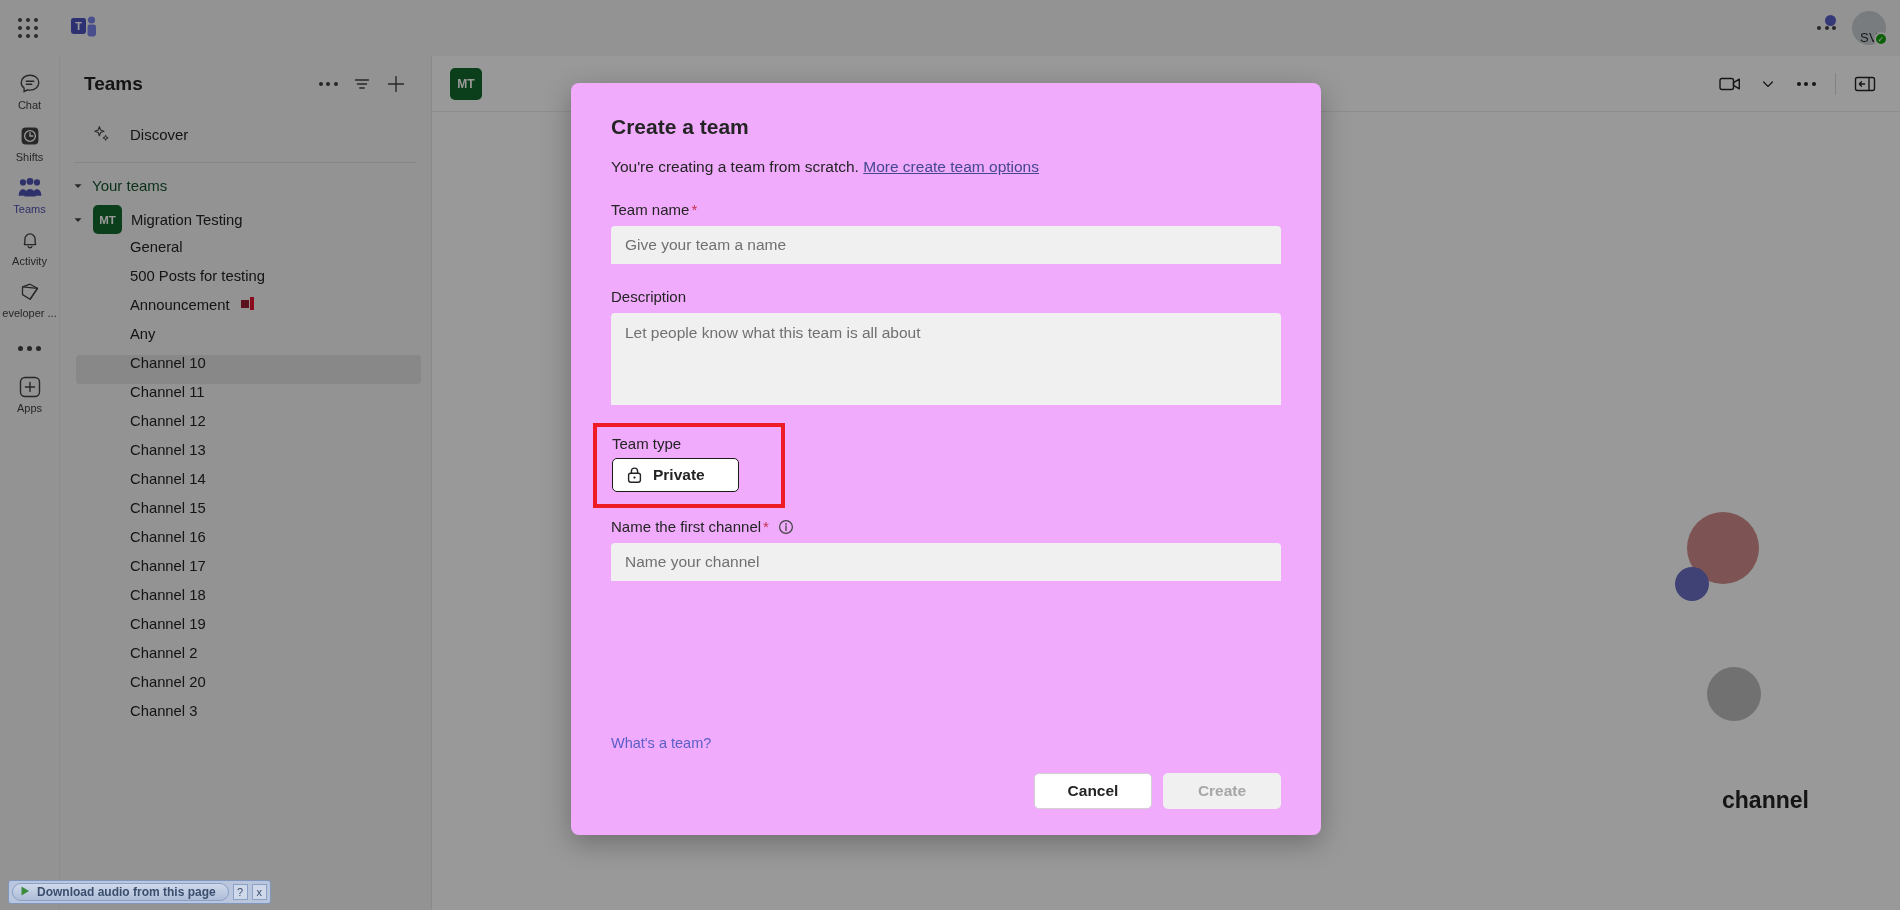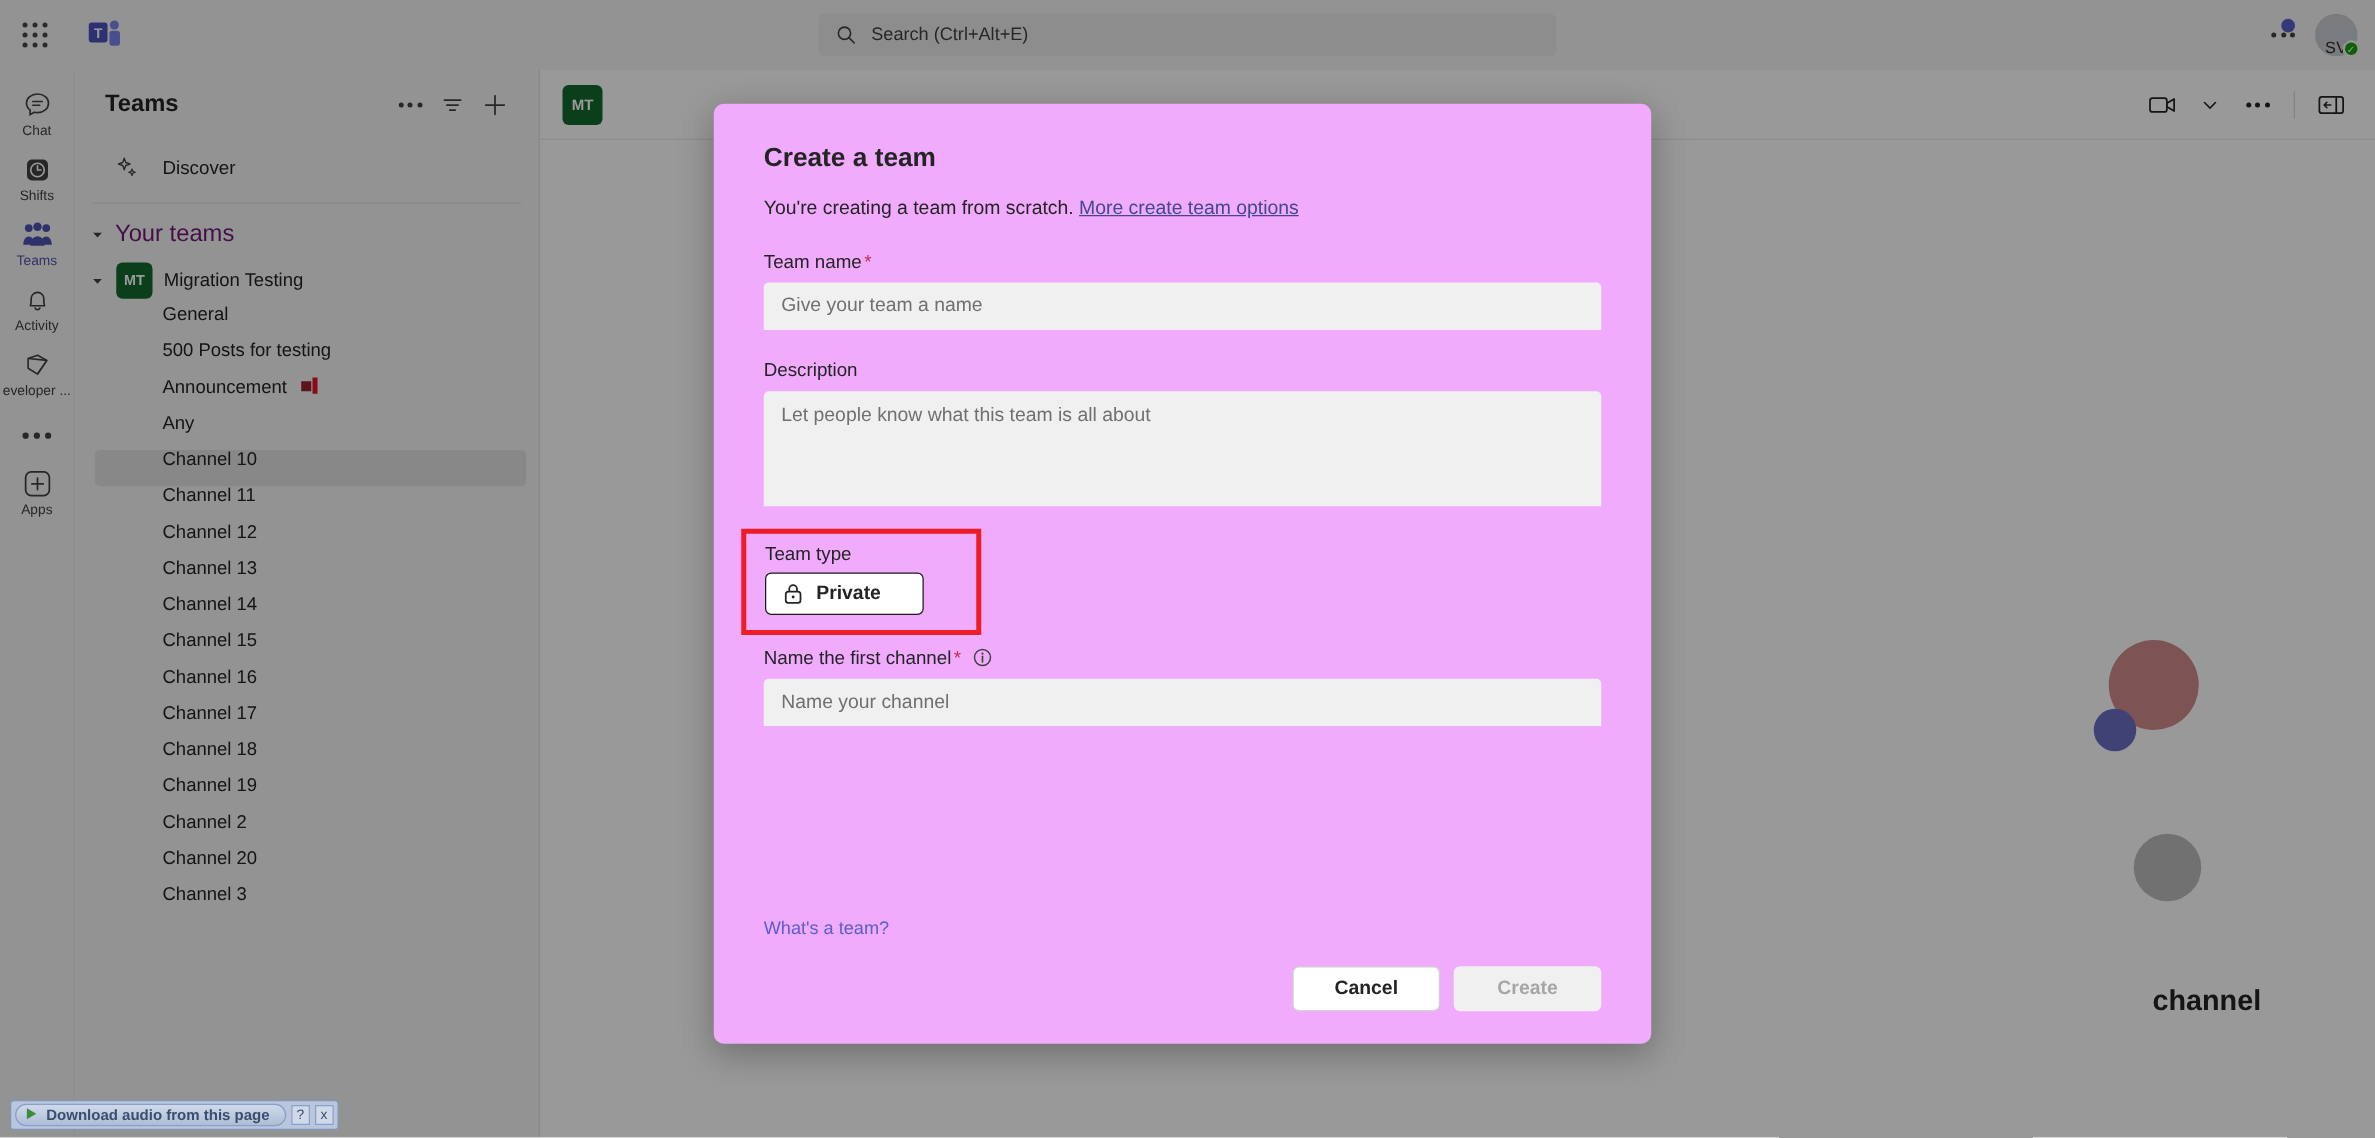--- a/index.html
+++ b/index.html
@@ -127,21 +127,21 @@
   }
   .discover-row .dlbl { font-size: 15px; color: #242424; }
   .pane-div { height: 1px; background: #e1e1e1; margin: 6px 14px 4px 14px; }
 
   .teams-scroll { flex: 1; overflow: hidden; padding-top: 4px; }
   .section-row {
     display: flex; align-items: center; gap: 8px;
     padding: 6px 0 6px 12px; cursor: pointer;
   }
   .caret { width: 12px; height: 12px; display:flex; align-items:center; justify-content:center; color:#424242; }
-  .section-label { font-size: 19px; color: #701a75; }
+  .section-label { font-size: 15px; color: #14532d; }
 
   .team-row {
     display: flex; align-items: center; gap: 9px;
     padding: 5px 0 5px 12px; cursor: pointer;
   }
   .team-avatar {
     width: 29px; height: 29px; border-radius: 5px;
     background: #13692f; color: #ffffff;
     font-size: 11.5px; font-weight: 600;
     display: flex; align-items: center; justify-content: center;
@@ -327,29 +327,20 @@
       </div>
       <div class="teams-logo">
         <svg width="30" height="26" viewBox="0 0 30 26">
           <rect x="1" y="3" width="15" height="16" rx="2.4" fill="#4b53bc"></rect>
           <text x="8.5" y="15" font-size="11" font-weight="700" fill="#fff" text-anchor="middle" font-family="Liberation Sans, sans-serif">T</text>
           <circle cx="21.5" cy="5" r="3.6" fill="#7b83eb"></circle>
           <rect x="17.5" y="9.5" width="8.5" height="12" rx="2.4" fill="#7b83eb"></rect>
         </svg>
       </div>
 
-      <div class="search-wrap">
-        <span class="sq">
-          <svg width="16" height="16" viewBox="0 0 16 16">
-            <circle cx="6.6" cy="6.6" r="4.9" fill="none" stroke="#424242" stroke-width="1.3"></circle>
-            <line x1="10.3" y1="10.3" x2="14.4" y2="14.4" stroke="#424242" stroke-width="1.3" stroke-linecap="round"></line>
-          </svg>
-        </span>
-        <span class="search-text">Search (Ctrl+Alt+E)</span>
-      </div>
 
       <div class="notif-dot"></div>
 
       <div class="topbar-right">
         <div class="tb-dots">
             <i></i>
             <i></i>
             <i></i>
           </div>
         <div class="avatar-sv">

